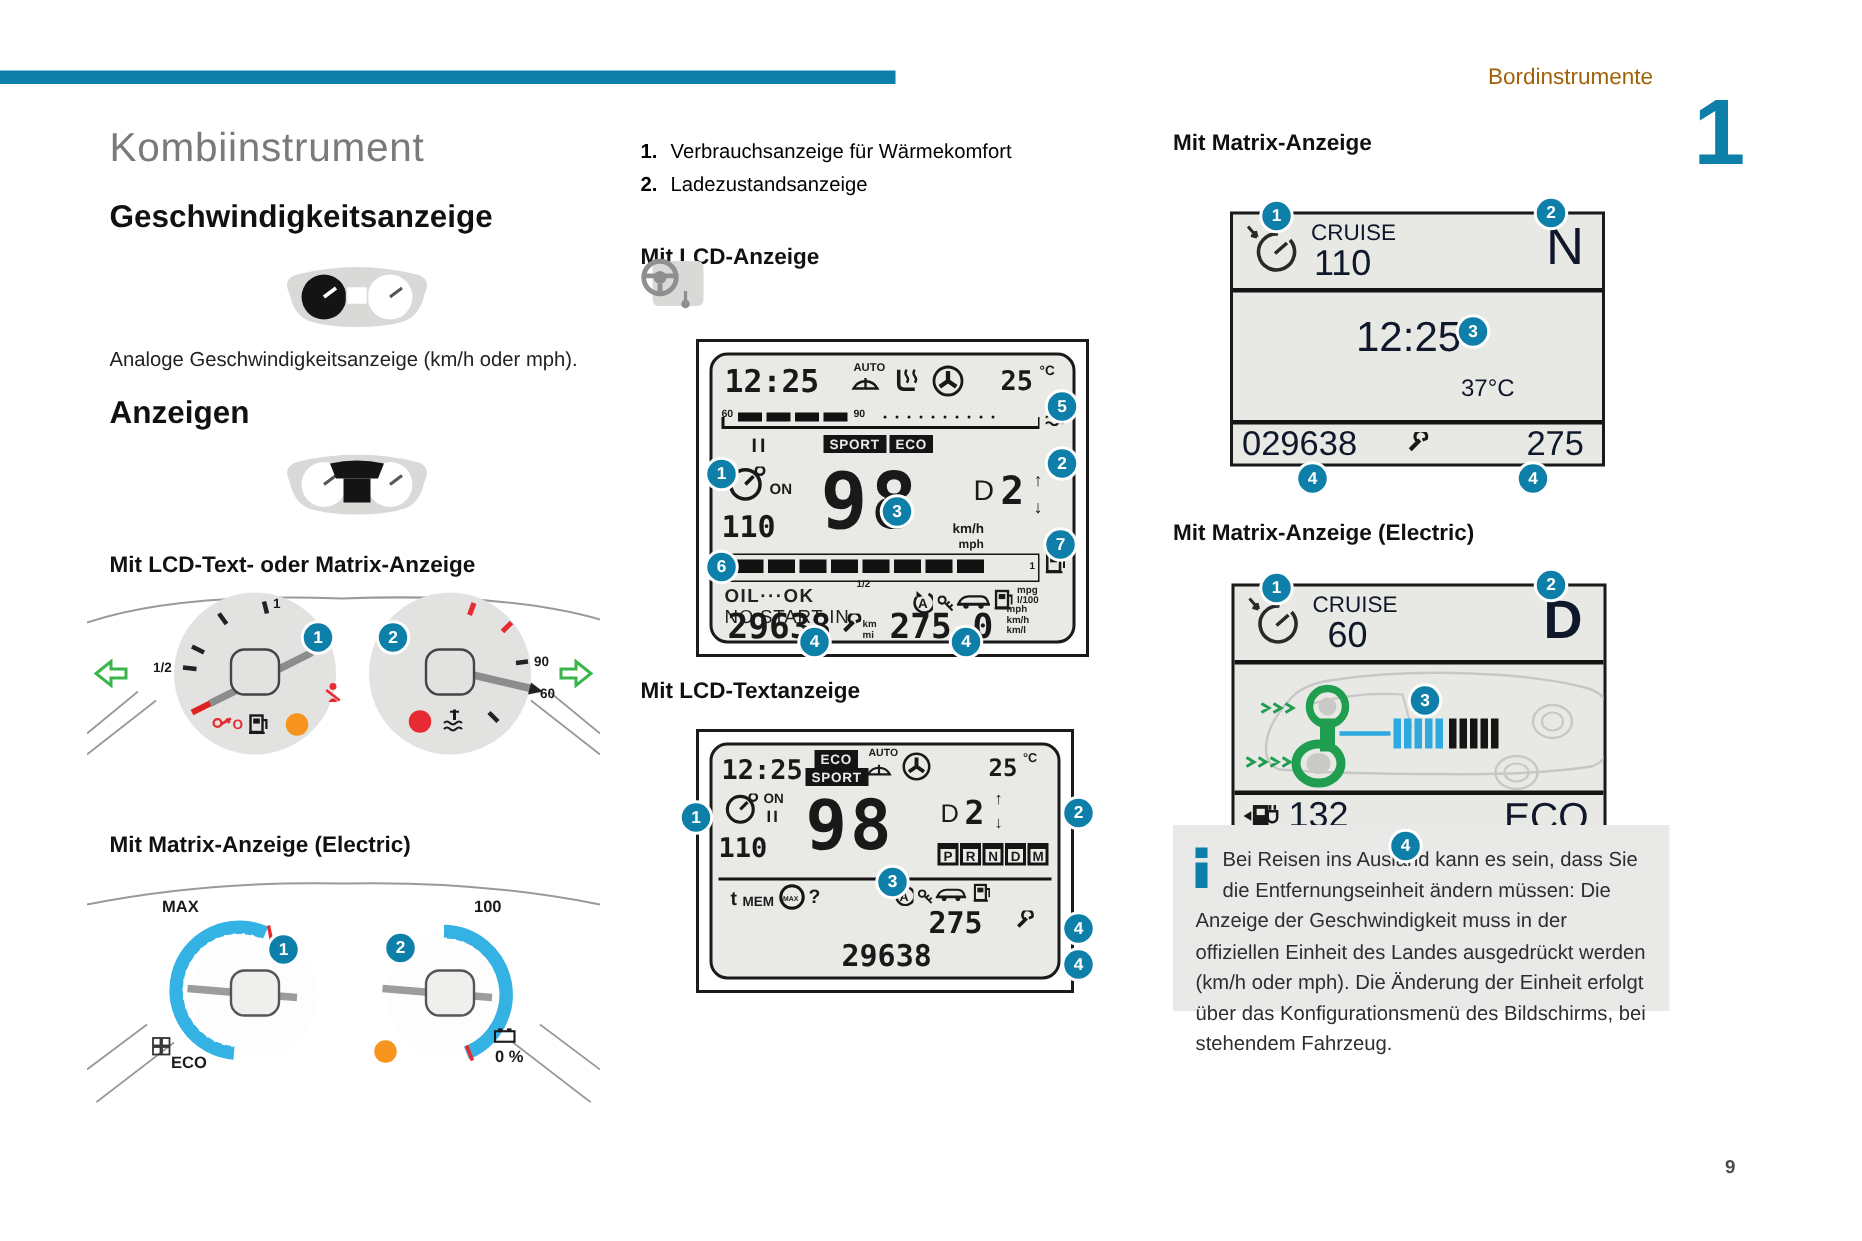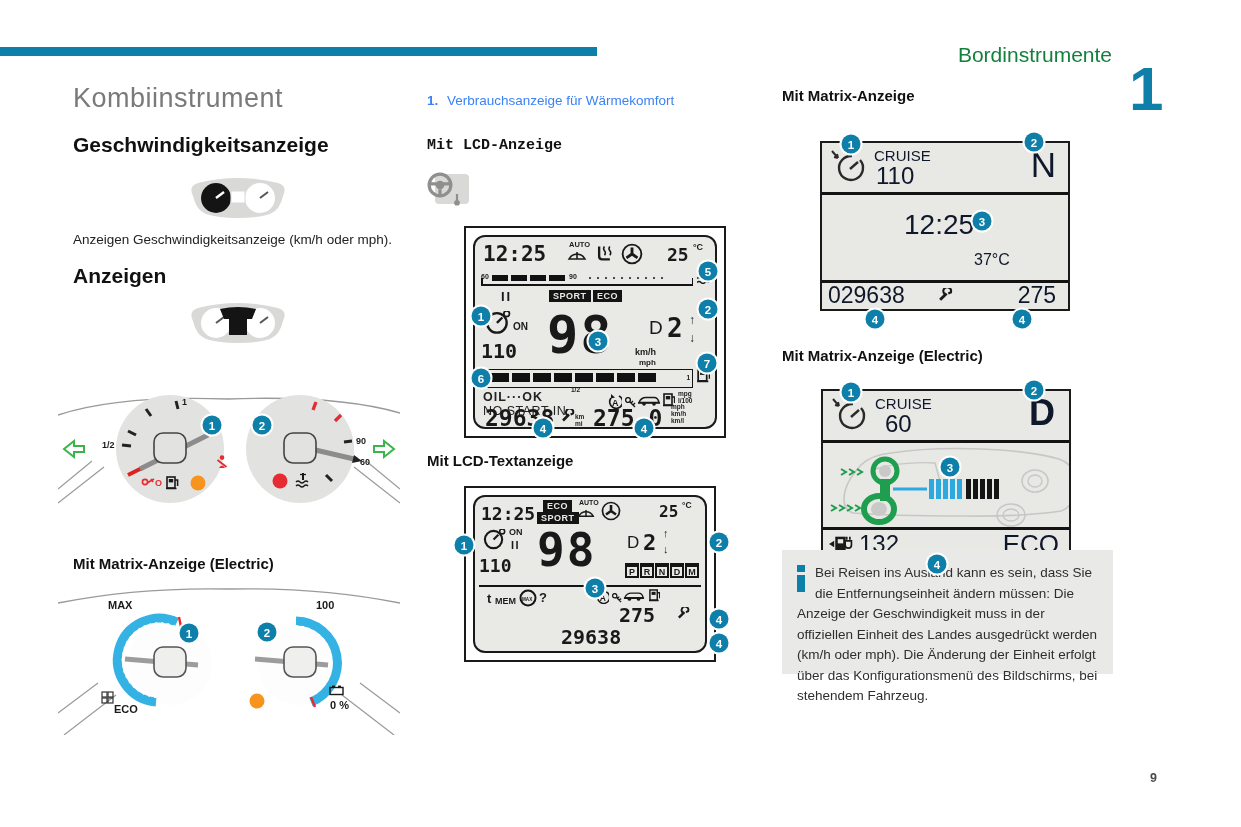--- a/index.html
+++ b/index.html
@@ -4,21 +4,21 @@
 <style>
   :root{ --teal:#0d7fa8; }
   html,body{margin:0;padding:0;background:#fff;}
   .page{position:relative;width:1241px;height:827px;background:#fff;overflow:hidden;
         font-family:"Liberation Sans",sans-serif;color:#1a1a1a;}
   .abs{position:absolute;}
   .h1{font-size:27px;color:#7a7a7a;letter-spacing:.5px;}
   .h2{font-size:21px;font-weight:bold;color:#111;}
   .h3{font-size:15px;font-weight:bold;color:#111;}
   .body-t{font-size:13.5px;color:#222;}
-  .legend{font-size:13.5px;color:#3b82f6;line-height:22px;}
+  .legend{font-size:13.5px;color:#000000;line-height:22px;}
   .legend b{display:inline-block;width:20px;}
   .badge{position:absolute;width:19px;height:19px;border-radius:50%;background:var(--teal);
          color:#fff;font-size:11.5px;font-weight:bold;display:flex;align-items:center;
          justify-content:center;box-shadow:0 0 0 2px #fff;transform:translate(-50%,-50%);z-index:6;}
   .seg{font-family:"DejaVu Sans Mono",monospace;font-weight:bold;color:#191919;}
   .lcdbox{position:absolute;border:2px solid #1a1a1a;background:#fff;padding:7px;box-sizing:border-box;}
   .lcdin{border:2px solid #1a1a1a;border-radius:12px;background:#e9e9e6;position:relative;
          width:100%;height:100%;box-sizing:border-box;overflow:hidden;}
   .inv{background:#141414;color:#e9e9e6;font-weight:bold;font-size:9px;padding:1px 4px;letter-spacing:.5px;}
   .mtx{position:absolute;border:2px solid #1a1a1a;background:#e8e8e5;box-sizing:border-box;}
@@ -122,43 +122,44 @@
         <path d="M5 18 Q0 8 10 5 Q30 0 50 0 Q70 0 90 5 Q100 8 95 18 Q92 32 82 36 Q70 40 50 40 Q30 40 18 36 Q8 32 5 18 Z" fill="#d9d9d7"></path>
         <circle cx="28" cy="20" r="15" fill="#fff"></circle>
         <circle cx="72" cy="20" r="15" fill="#fff"></circle>
         <line x1="28" y1="20" x2="36" y2="14" stroke="#555" stroke-width="2"></line>
         <line x1="72" y1="20" x2="80" y2="14" stroke="#555" stroke-width="2"></line>
       </g>
     </defs>
   </svg>
 
   <div class="abs" style="left:0;top:47px;width:597px;height:9px;background:var(--teal);"></div>
-  <div class="abs" style="top:43px;right:129px;font-size:21px;color:#15803d;">Bordinstrumente</div>
+  <div class="abs" style="top:43px;right:139px;font-size:15px;color:#a16207;">Bordinstrumente</div>
   <div class="abs" style="left:1129px;top:58px;font-size:62px;font-weight:bold;color:var(--teal);line-height:1;">1</div>
   <div class="abs" style="left:1150px;top:771px;font-size:12.5px;font-weight:bold;color:#4a4a4a;">9</div>
 
   <div class="abs h1" style="left:73px;top:83px;">Kombiinstrument</div>
   <div class="abs h2" style="left:73px;top:133px;">Geschwindigkeitsanzeige</div>
 
   <svg class="abs" style="left:188px;top:178px;" width="100" height="44" viewBox="0 0 100 44">
     <use href="#i-cluster"></use>
     <circle cx="28" cy="20" r="15" fill="#141414"></circle>
     <line x1="28" y1="20" x2="36" y2="14" stroke="#fff" stroke-width="2.4"></line>
     <rect x="43" y="13" width="14" height="12" fill="#fff" stroke="#d9d9d7" stroke-width="1"></rect>
   </svg>
 
-  <div class="abs body-t" style="left:73px;top:232px;">Anzeigen Geschwindigkeitsanzeige (km/h oder mph).</div>
+  <div class="abs body-t" style="left:73px;top:232px;">Analoge Geschwindigkeitsanzeige (km/h oder mph).</div>
   <div class="abs h2" style="left:73px;top:264px;">Anzeigen</div>
 
   <svg class="abs" style="left:188px;top:303px;" width="100" height="44" viewBox="0 0 100 44">
     <use href="#i-cluster"></use>
     <path d="M32 6 Q50 2 68 6 L64 16 L36 16 Z" fill="#141414"></path>
     <rect x="41" y="16" width="18" height="16" fill="#141414"></rect>
   </svg>
 
+  <div class="abs h3" style="left:73px;top:368px;">Mit LCD-Text- oder Matrix-Anzeige</div>
 
   <div class="abs" style="left:58px;top:393px;width:342px;height:112px;">
     <svg width="342" height="112" viewBox="0 0 342 112">
       <path d="M0 22 Q60 2 170 6 Q280 2 342 20" fill="none" stroke="#9a9a9a" stroke-width="1.4"></path>
       <path d="M0 96 l34 -28 M0 110 l46 -36" stroke="#9a9a9a" stroke-width="1.2"></path>
       <path d="M342 96 l-34 -28 M342 110 l-46 -36" stroke="#9a9a9a" stroke-width="1.2"></path>
       <circle cx="112" cy="56" r="54" fill="#e2e2e0"></circle>
       <circle cx="242" cy="56" r="54" fill="#e2e2e0"></circle>
 
       <line x1="118" y1="8" x2="120" y2="16" stroke="#222" stroke-width="3"></line>
@@ -245,23 +246,24 @@
     <span class="abs" style="left:50px;top:14px;font-size:11px;font-weight:bold;">MAX</span>
     <span class="abs" style="left:56px;top:118px;font-size:11px;font-weight:bold;">ECO</span>
     <span class="abs" style="left:258px;top:14px;font-size:11px;font-weight:bold;">100</span>
     <span class="abs" style="left:272px;top:114px;font-size:11px;font-weight:bold;">0 %</span>
     <div class="badge" style="left:131px;top:48px;">1</div>
     <div class="badge" style="left:209px;top:47px;">2</div>
   </div>
 
   <div class="abs legend" style="left:427px;top:90px;">
     <div><b>1.</b><span>Verbrauchsanzeige für Wärmekomfort</span></div>
-  </div>
-
-  <div class="abs h3" style="left:427px;top:137px;font-family:Liberation Mono, monospace;">Mit LCD-Anzeige</div>
+    <div><b>2.</b><span>Ladezustandsanzeige</span></div>
+  </div>
+
+  <div class="abs h3" style="left:427px;top:163px;">Mit LCD-Anzeige</div>
 
   <div class="abs" style="left:427px;top:172px;width:42px;height:38px;">
     <div style="position:absolute;left:8px;top:2px;width:34px;height:30px;background:#d9d9d7;border-radius:4px;"></div>
     <svg class="abs" style="left:0;top:0;" width="26" height="26" viewBox="0 0 24 24">
         <use href="#i-steering"></use>
       </svg>
     <svg class="abs" style="left:26px;top:22px;" width="8" height="12" viewBox="0 0 6 11">
         <use href="#i-thermo"></use>
       </svg>
   </div>

